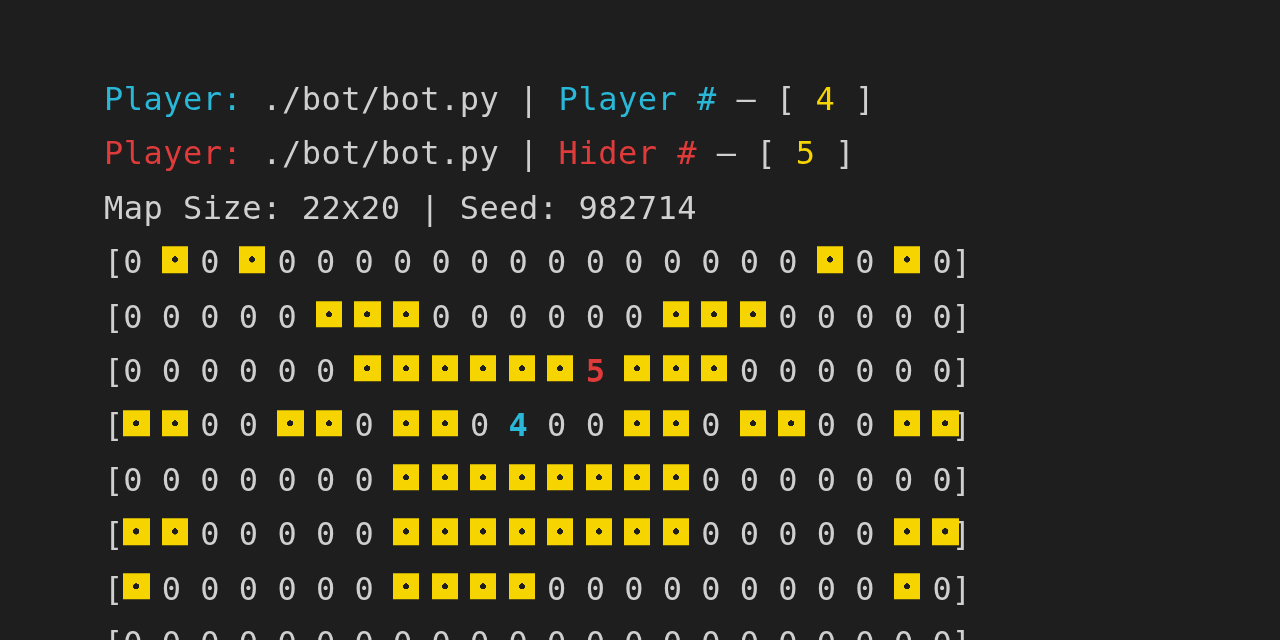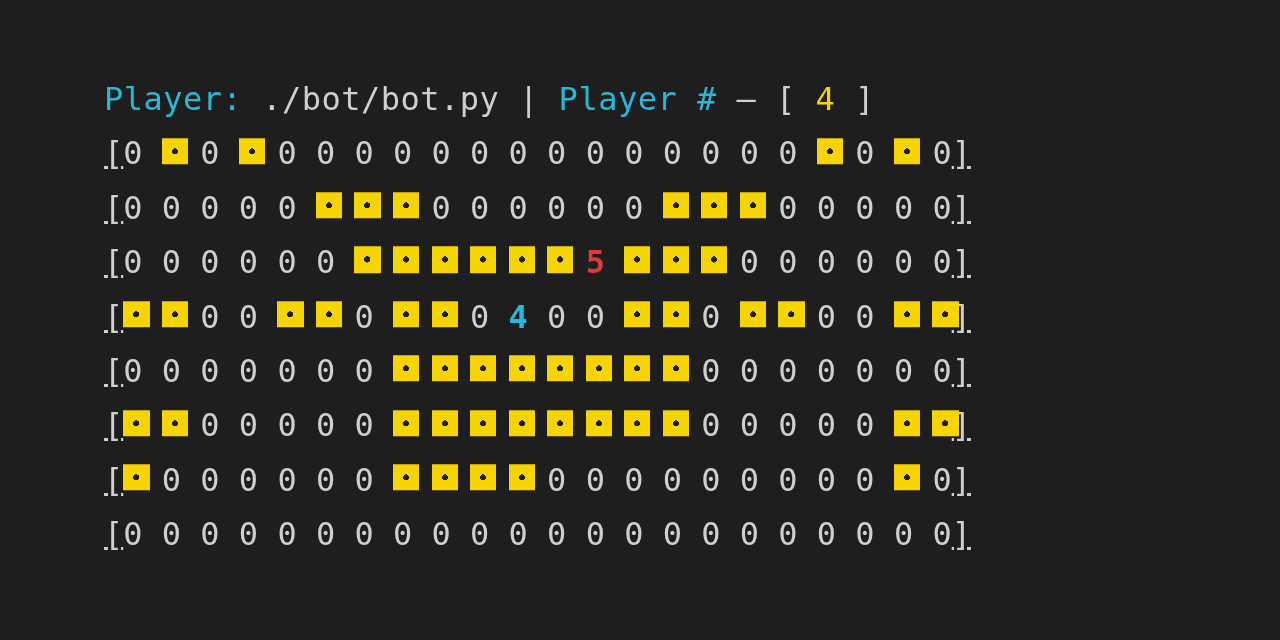--- a/index.html
+++ b/index.html
@@ -2,21 +2,21 @@
 <html><head>
 <meta charset="utf-8">
 <style>
   html,body{margin:0;padding:0;width:1280px;height:640px;overflow:hidden;background:#1e1e1e;font-family:ui-monospace,Menlo,Consolas,"DejaVu Sans Mono",monospace;}
   .wrap{padding:72px 0 0 104px;}
   .line{color:#d0d0d0;font-size:32px;line-height:1.7;white-space:pre;letter-spacing:0.5px;}
   .cyan{color:#29b8d8;}
   .red{color:#e03b3b;}
   .yellow{color:#f5d400;}
   .dim{color:#cfcfcf;text-align:right;}
-  .grid-line{font-size:32px;line-height:1.7;white-space:pre;color:#cfcfcf;text-decoration:underline;}
+  .grid-line{font-size:32px;line-height:1.7;white-space:pre;color:#cfcfcf;}
   .bracket{color:#cfcfcf;}
   .cell{display:inline-block;width:2ch;text-align:left;}
   .zero{color:#cfcfcf;}
   .seeker{color:#29b8d8;font-weight:600;}
   .hider{color:#e03b3b;font-weight:600;}
   .block{display:inline-block;width:2ch;position:relative;vertical-align:baseline;}
   .block-sq{position:absolute;left:0;top:50%;transform:translateY(-60%);width:0.82em;height:0.82em;background:#f5d400;}
   .block-sq::after{
     content:"";position:absolute;inset:0;
     background-image:
@@ -30,21 +30,23 @@
     background-repeat:no-repeat;
   }
 </style>
 </head>
 <body>
 
 <div class="wrap">
 
   <div class="line"><span class="cyan">Player:</span> <span class="dim">./bot/bot.py</span> <span class="dim">|</span> <span class="cyan">Player #</span> <span class="dim">–</span> <span class="dim">[</span> <span class="yellow">4</span> <span class="dim">]</span></div>
 
+  <div class="line"><span class="red">Player:</span> <span class="dim">./bot/bot.py</span> <span class="dim">|</span> <span class="red">Hider #</span> <span class="dim">–</span> <span class="dim">[</span> <span class="yellow">5</span> <span class="dim">]</span></div>
 
+  <div class="line"><span>Map Size:</span> <span>22x20</span> <span>|</span> <span>Seed:</span> <span>982714</span></div>
 
   <div id="grid-root">
       <div class="grid-line"><span class="bracket">[</span><span class="cell zero">0</span><span class="block"><span class="block-sq"></span>&nbsp;</span><span class="cell zero">0</span><span class="block"><span class="block-sq"></span>&nbsp;</span><span class="cell zero">0</span><span class="cell zero">0</span><span class="cell zero">0</span><span class="cell zero">0</span><span class="cell zero">0</span><span class="cell zero">0</span><span class="cell zero">0</span><span class="cell zero">0</span><span class="cell zero">0</span><span class="cell zero">0</span><span class="cell zero">0</span><span class="cell zero">0</span><span class="cell zero">0</span><span class="cell zero">0</span><span class="block"><span class="block-sq"></span>&nbsp;</span><span class="cell zero">0</span><span class="block"><span class="block-sq"></span>&nbsp;</span><span class="cell zero" style="width: 1ch;">0</span><span class="bracket">]</span></div>
       <div class="grid-line"><span class="bracket">[</span><span class="cell zero">0</span><span class="cell zero">0</span><span class="cell zero">0</span><span class="cell zero">0</span><span class="cell zero">0</span><span class="block"><span class="block-sq"></span>&nbsp;</span><span class="block"><span class="block-sq"></span>&nbsp;</span><span class="block"><span class="block-sq"></span>&nbsp;</span><span class="cell zero">0</span><span class="cell zero">0</span><span class="cell zero">0</span><span class="cell zero">0</span><span class="cell zero">0</span><span class="cell zero">0</span><span class="block"><span class="block-sq"></span>&nbsp;</span><span class="block"><span class="block-sq"></span>&nbsp;</span><span class="block"><span class="block-sq"></span>&nbsp;</span><span class="cell zero">0</span><span class="cell zero">0</span><span class="cell zero">0</span><span class="cell zero">0</span><span class="cell zero" style="width: 1ch;">0</span><span class="bracket">]</span></div>
       <div class="grid-line"><span class="bracket">[</span><span class="cell zero">0</span><span class="cell zero">0</span><span class="cell zero">0</span><span class="cell zero">0</span><span class="cell zero">0</span><span class="cell zero">0</span><span class="block"><span class="block-sq"></span>&nbsp;</span><span class="block"><span class="block-sq"></span>&nbsp;</span><span class="block"><span class="block-sq"></span>&nbsp;</span><span class="block"><span class="block-sq"></span>&nbsp;</span><span class="block"><span class="block-sq"></span>&nbsp;</span><span class="block"><span class="block-sq"></span>&nbsp;</span><span class="cell hider">5</span><span class="block"><span class="block-sq"></span>&nbsp;</span><span class="block"><span class="block-sq"></span>&nbsp;</span><span class="block"><span class="block-sq"></span>&nbsp;</span><span class="cell zero">0</span><span class="cell zero">0</span><span class="cell zero">0</span><span class="cell zero">0</span><span class="cell zero">0</span><span class="cell zero" style="width: 1ch;">0</span><span class="bracket">]</span></div>
       <div class="grid-line"><span class="bracket">[</span><span class="block"><span class="block-sq"></span>&nbsp;</span><span class="block"><span class="block-sq"></span>&nbsp;</span><span class="cell zero">0</span><span class="cell zero">0</span><span class="block"><span class="block-sq"></span>&nbsp;</span><span class="block"><span class="block-sq"></span>&nbsp;</span><span class="cell zero">0</span><span class="block"><span class="block-sq"></span>&nbsp;</span><span class="block"><span class="block-sq"></span>&nbsp;</span><span class="cell zero">0</span><span class="cell seeker">4</span><span class="cell zero">0</span><span class="cell zero">0</span><span class="block"><span class="block-sq"></span>&nbsp;</span><span class="block"><span class="block-sq"></span>&nbsp;</span><span class="cell zero">0</span><span class="block"><span class="block-sq"></span>&nbsp;</span><span class="block"><span class="block-sq"></span>&nbsp;</span><span class="cell zero">0</span><span class="cell zero">0</span><span class="block"><span class="block-sq"></span>&nbsp;</span><span class="block" style="width: 1ch;"><span class="block-sq"></span>&nbsp;</span><span class="bracket">]</span></div>
       <div class="grid-line"><span class="bracket">[</span><span class="cell zero">0</span><span class="cell zero">0</span><span class="cell zero">0</span><span class="cell zero">0</span><span class="cell zero">0</span><span class="cell zero">0</span><span class="cell zero">0</span><span class="block"><span class="block-sq"></span>&nbsp;</span><span class="block"><span class="block-sq"></span>&nbsp;</span><span class="block"><span class="block-sq"></span>&nbsp;</span><span class="block"><span class="block-sq"></span>&nbsp;</span><span class="block"><span class="block-sq"></span>&nbsp;</span><span class="block"><span class="block-sq"></span>&nbsp;</span><span class="block"><span class="block-sq"></span>&nbsp;</span><span class="block"><span class="block-sq"></span>&nbsp;</span><span class="cell zero">0</span><span class="cell zero">0</span><span class="cell zero">0</span><span class="cell zero">0</span><span class="cell zero">0</span><span class="cell zero">0</span><span class="cell zero" style="width: 1ch;">0</span><span class="bracket">]</span></div>
       <div class="grid-line"><span class="bracket">[</span><span class="block"><span class="block-sq"></span>&nbsp;</span><span class="block"><span class="block-sq"></span>&nbsp;</span><span class="cell zero">0</span><span class="cell zero">0</span><span class="cell zero">0</span><span class="cell zero">0</span><span class="cell zero">0</span><span class="block"><span class="block-sq"></span>&nbsp;</span><span class="block"><span class="block-sq"></span>&nbsp;</span><span class="block"><span class="block-sq"></span>&nbsp;</span><span class="block"><span class="block-sq"></span>&nbsp;</span><span class="block"><span class="block-sq"></span>&nbsp;</span><span class="block"><span class="block-sq"></span>&nbsp;</span><span class="block"><span class="block-sq"></span>&nbsp;</span><span class="block"><span class="block-sq"></span>&nbsp;</span><span class="cell zero">0</span><span class="cell zero">0</span><span class="cell zero">0</span><span class="cell zero">0</span><span class="cell zero">0</span><span class="block"><span class="block-sq"></span>&nbsp;</span><span class="block" style="width: 1ch;"><span class="block-sq"></span>&nbsp;</span><span class="bracket">]</span></div>
       <div class="grid-line"><span class="bracket">[</span><span class="block"><span class="block-sq"></span>&nbsp;</span><span class="cell zero">0</span><span class="cell zero">0</span><span class="cell zero">0</span><span class="cell zero">0</span><span class="cell zero">0</span><span class="cell zero">0</span><span class="block"><span class="block-sq"></span>&nbsp;</span><span class="block"><span class="block-sq"></span>&nbsp;</span><span class="block"><span class="block-sq"></span>&nbsp;</span><span class="block"><span class="block-sq"></span>&nbsp;</span><span class="cell zero">0</span><span class="cell zero">0</span><span class="cell zero">0</span><span class="cell zero">0</span><span class="cell zero">0</span><span class="cell zero">0</span><span class="cell zero">0</span><span class="cell zero">0</span><span class="cell zero">0</span><span class="block"><span class="block-sq"></span>&nbsp;</span><span class="cell zero" style="width: 1ch;">0</span><span class="bracket">]</span></div>
       <div class="grid-line"><span class="bracket">[</span><span class="cell zero">0</span><span class="cell zero">0</span><span class="cell zero">0</span><span class="cell zero">0</span><span class="cell zero">0</span><span class="cell zero">0</span><span class="cell zero">0</span><span class="cell zero">0</span><span class="cell zero">0</span><span class="cell zero">0</span><span class="cell zero">0</span><span class="cell zero">0</span><span class="cell zero">0</span><span class="cell zero">0</span><span class="cell zero">0</span><span class="cell zero">0</span><span class="cell zero">0</span><span class="cell zero">0</span><span class="cell zero">0</span><span class="cell zero">0</span><span class="cell zero">0</span><span class="cell zero" style="width: 1ch;">0</span><span class="bracket">]</span></div>

